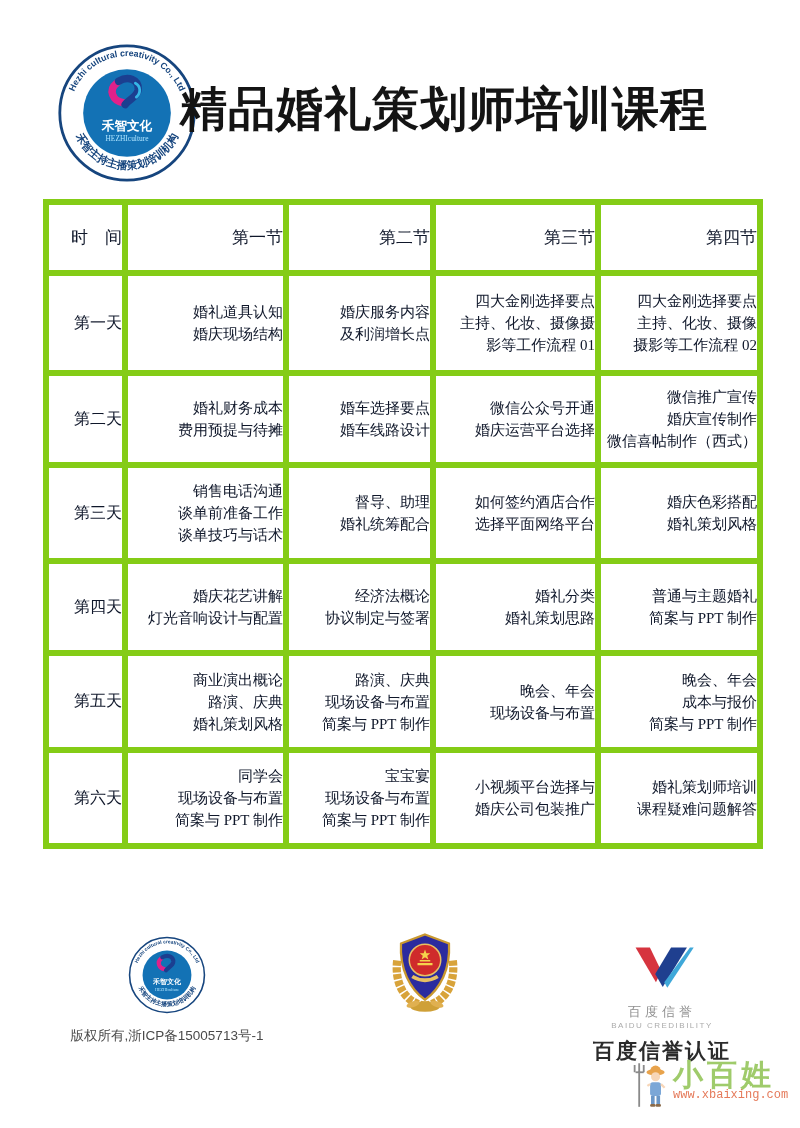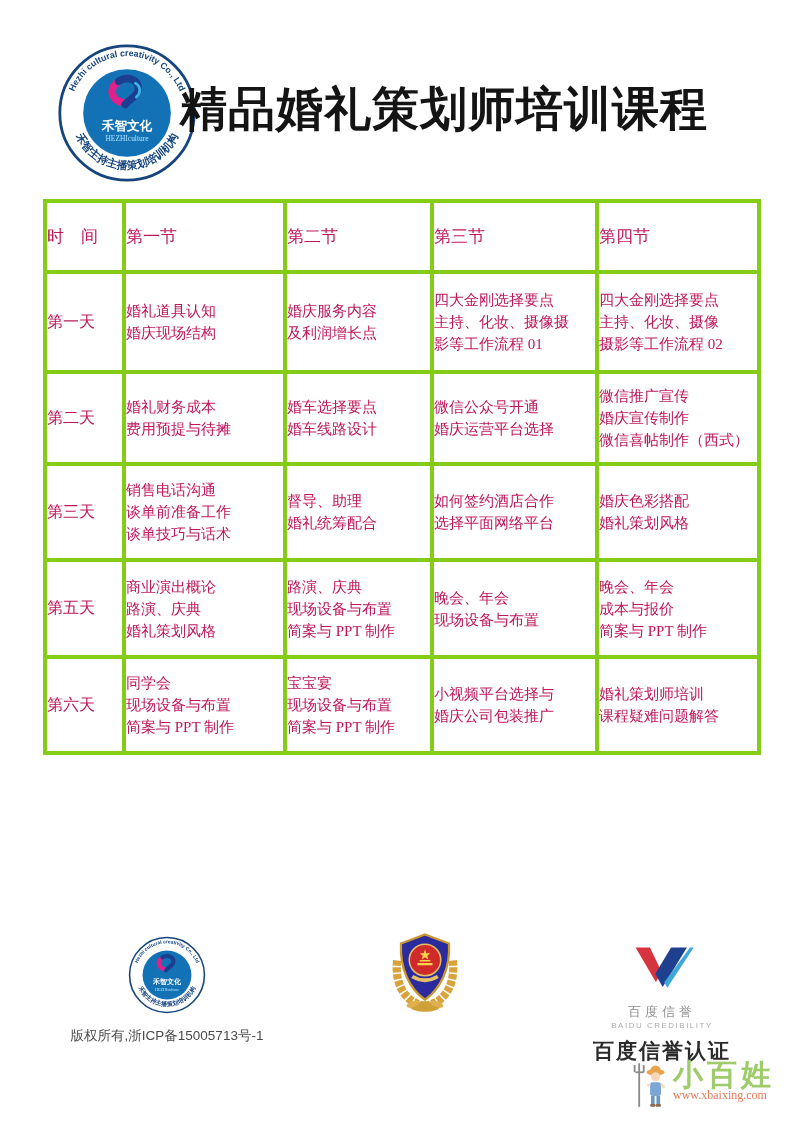--- a/index.html
+++ b/index.html
@@ -22,23 +22,23 @@
     letter-spacing: 1px; white-space: nowrap;
     font-family: "Liberation Serif", "DejaVu Serif", serif;
   }
 
   
   table.schedule {
     position: absolute; left: 43px; top: 199px;
     width: 714px; border-collapse: collapse; table-layout: fixed;
   }
   table.schedule td, table.schedule th {
-    border: 4px solid #84cc16;
-    text-align: left; vertical-align: middle;
-    color: #be185d;
+    border: 6px solid #84cc16;
+    text-align: right; vertical-align: middle;
+    color: #0f172a;
     font-weight: normal;
   }
   th.hcell { font-size: 17px; font-weight: bold; color: #222; }
   td.day   { font-size: 16px; margin-top: 32px; }
   td.cell  { font-size: 15px; line-height: 22px; white-space: pre-line; }
   tr.r-head { height: 71px; }
   tr.r1 { height: 100px; }
   tr.r2 { height: 92px; }
   tr.r3 { height: 96px; }
   tr.r4 { height: 92px; }
@@ -67,21 +67,21 @@
 
   
   .watermark { position: absolute; right: 11px; top: 1058px; width: 158px; display: flex; align-items: flex-start; }
   .wm-text { margin-left: 2px; }
   .wm-name {
     font-size: 30px; font-weight: bold; color: #9fcb6b; letter-spacing: 4px; line-height: 34px;
     font-family: "Liberation Sans", "DejaVu Sans", sans-serif;
   }
   .wm-url {
     margin-top: -4px; font-size: 12px; color: #e57a5a;
-    font-family: Liberation Serif, serif;
+    font-family: Liberation Mono, monospace;
   }
 </style>
 </head>
 <body>
 
 <div class="page">
 
   <div class="header-logo">
     <svg viewBox="0 0 150 150" width="140" height="150">
       <defs>
@@ -152,20 +152,31 @@
       <td class="cell">销售电话沟通
 谈单前准备工作
 谈单技巧与话术</td>
       <td class="cell">督导、助理
 婚礼统筹配合</td>
       <td class="cell">如何签约酒店合作
 选择平面网络平台</td>
       <td class="cell">婚庆色彩搭配
 婚礼策划风格</td>
     </tr>
+    <tr class="r4">
+      <td class="day">第四天</td>
+      <td class="cell">婚庆花艺讲解
+灯光音响设计与配置</td>
+      <td class="cell">经济法概论
+协议制定与签署</td>
+      <td class="cell">婚礼分类
+婚礼策划思路</td>
+      <td class="cell">普通与主题婚礼
+简案与 PPT 制作</td>
+    </tr>
     <tr class="r5">
       <td class="day">第五天</td>
       <td class="cell">商业演出概论
 路演、庆典
 婚礼策划风格</td>
       <td class="cell">路演、庆典
 现场设备与布置
 简案与 PPT 制作</td>
       <td class="cell">晚会、年会
 现场设备与布置</td>

